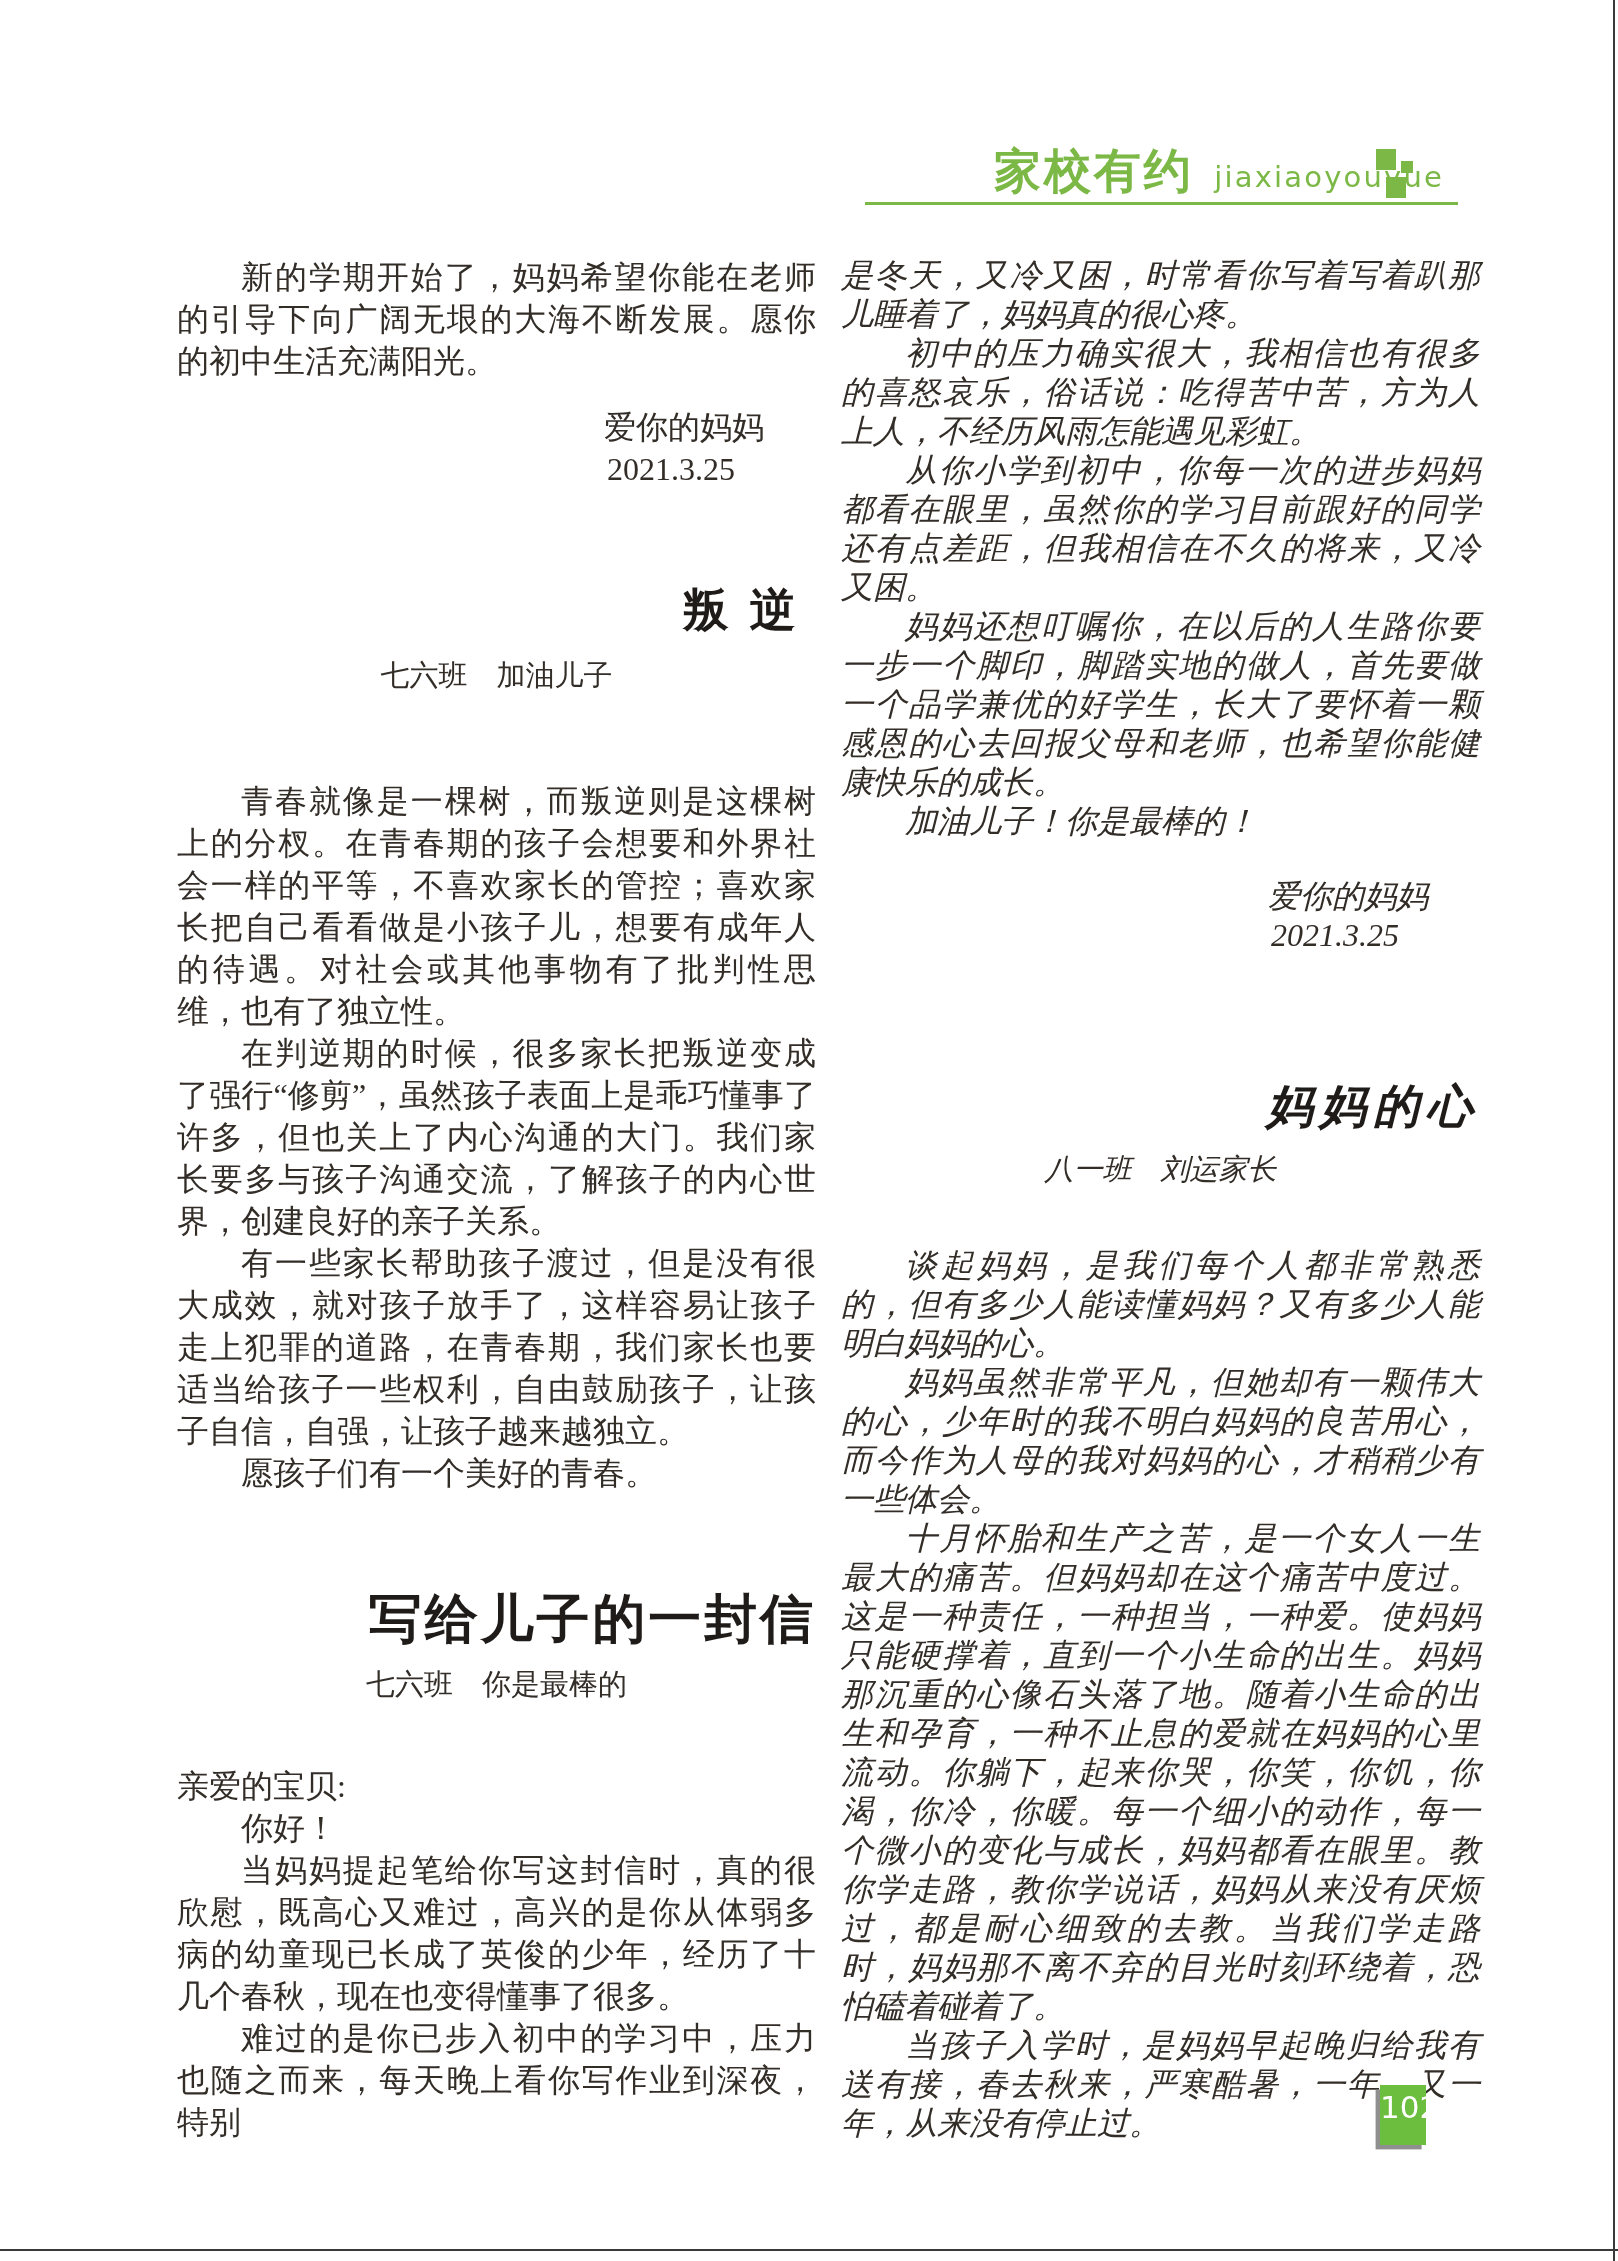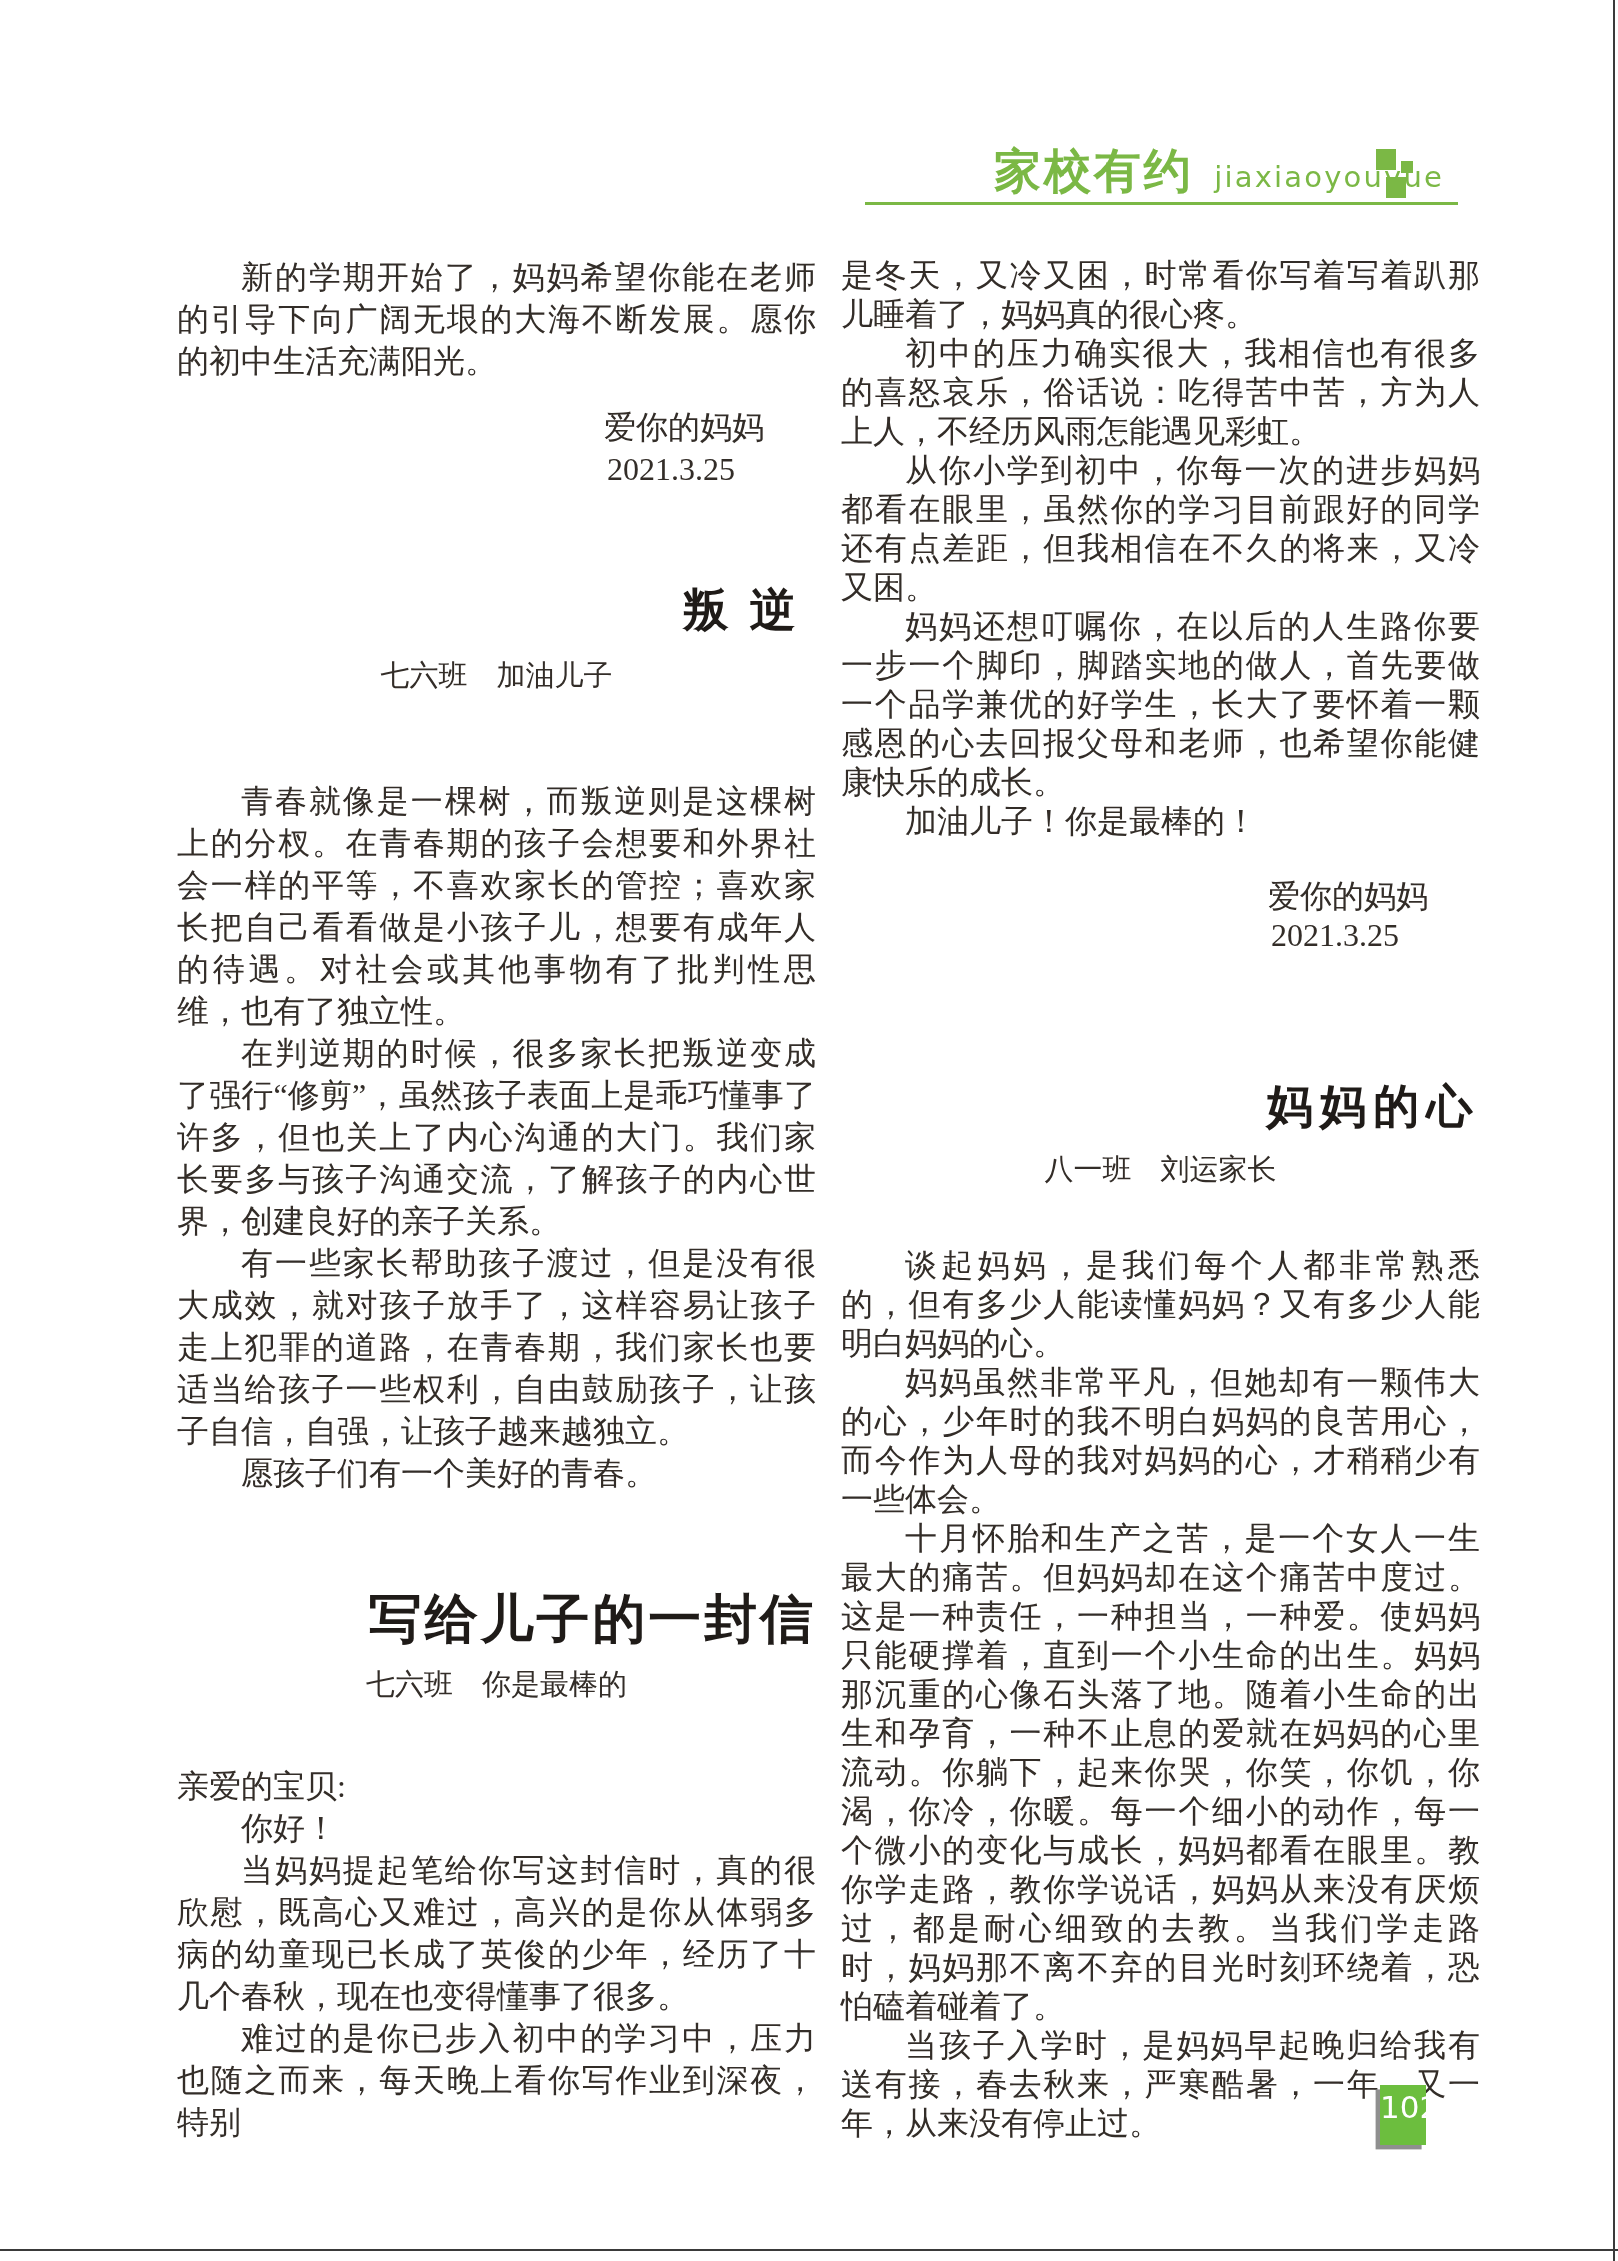--- a/index.html
+++ b/index.html
@@ -28,21 +28,21 @@
   .squares .sq1{left:1.5px;top:0;width:20.6px;height:20.6px;}
   .squares .sq2{left:26.5px;top:11.8px;width:12.5px;height:12.5px;}
   .squares .sq3{left:11.8px;top:28px;width:20.6px;height:20.6px;}
   .header-rule{position:absolute;left:865px;top:202px;width:593px;height:2.9px;background:#7bb845;}
   
   .edge-right{position:absolute;left:1613px;top:0;width:2.2px;height:2261px;background:#3a3a3a;}
   .edge-bottom{position:absolute;left:0;top:2249px;width:1618px;height:2.2px;background:#3a3a3a;}
   
   .col{position:absolute;top:256px;width:639px;font-size:32px;}
   .col-left{left:177px;line-height:42px;}
-  .col-right{left:841px;line-height:39px;}
+  .col-right{left:841px;line-height:39px;font-style:italic;}
   .para{margin:0;text-align:justify;}
   .indent{text-indent:2em;}
   
   .sig-name{margin:0;text-align:right;padding-right:52px;}
   .sig-date{margin:0;text-align:right;padding-right:81px;}
   .m-sig-left{margin-top:23.5px;}
   .m-sig-right{margin-top:36px;}
   
   .title{font-weight:700;color:#1f1b18;text-align:right;margin:0;}
   .t1{font-size:46px;line-height:54px;letter-spacing:20.6px;padding-left:20.6px;margin-top:94px;}

